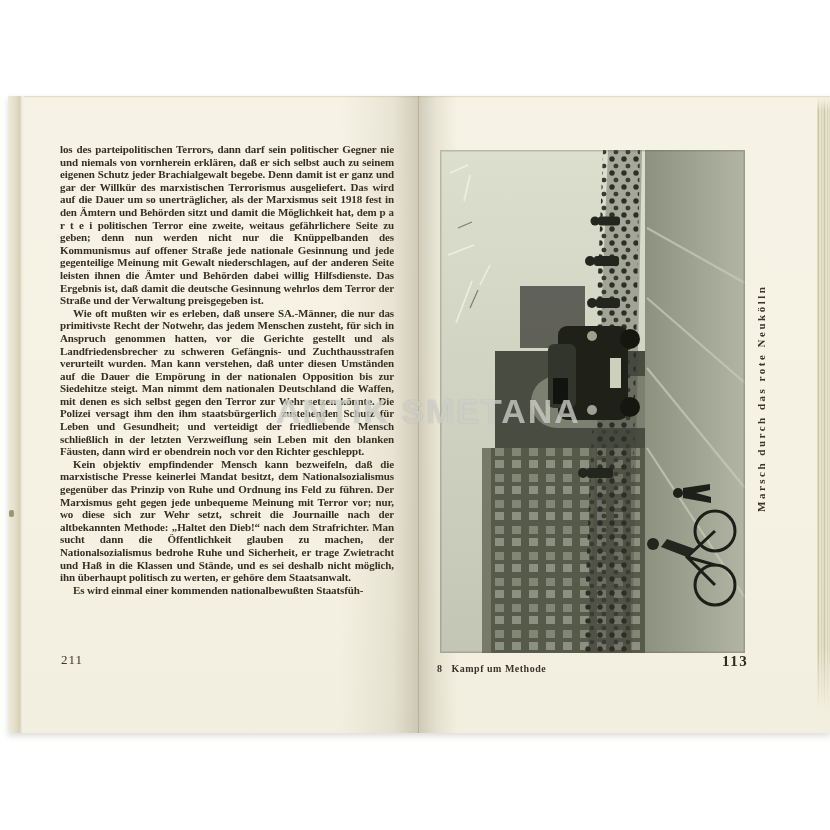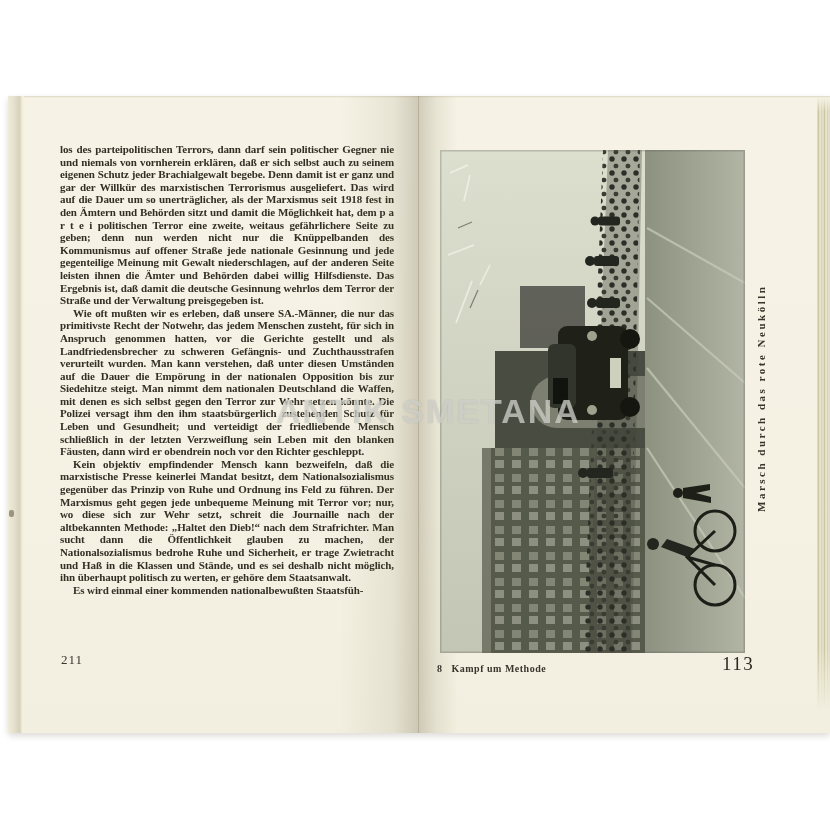--- a/index.html
+++ b/index.html
@@ -34,21 +34,21 @@
         color:#3a342a;letter-spacing:1px;}
   
   .photo{position:absolute;left:432px;top:54px;width:305px;height:503px;overflow:hidden;
         background:#c9ccbb;box-shadow:inset 0 0 0 1px rgba(70,72,60,0.25);}
   .caption-v{position:absolute;left:649px;top:302px;width:212px;height:16px;
         transform:rotate(-90deg);transform-origin:center;
         font-size:11px;font-weight:700;color:#3a342c;letter-spacing:2.5px;
         text-align:center;white-space:nowrap;}
   .footer-sig{position:absolute;left:429px;top:567px;display:flex;gap:9px;
         font-size:10px;font-weight:700;color:#3a342c;letter-spacing:0.5px;}
-  .pagenum-right{position:absolute;left:714px;top:557px;font-size:19px;font-weight:400;
+  .pagenum-right{position:absolute;left:714px;top:557px;font-size:15px;font-weight:700;
         color:#2f2a21;letter-spacing:1.5px;}
   
   .watermark{position:absolute;left:276px;top:392px;width:300px;
         font-family:"Liberation Sans",sans-serif;font-size:34px;font-weight:700;
         letter-spacing:2px;color:rgba(233,234,227,0.62);
         text-shadow:0 0 1px rgba(95,95,88,0.45);white-space:nowrap;z-index:5;}
 </style>
 </head>
 <body>
 

